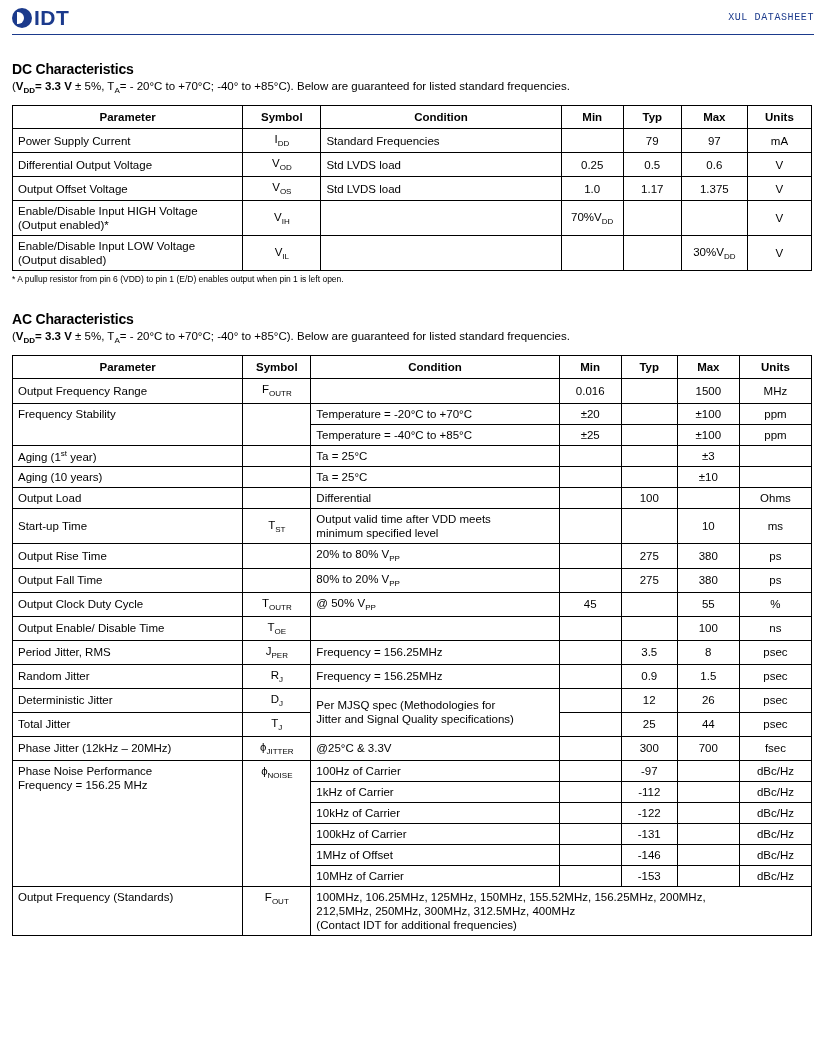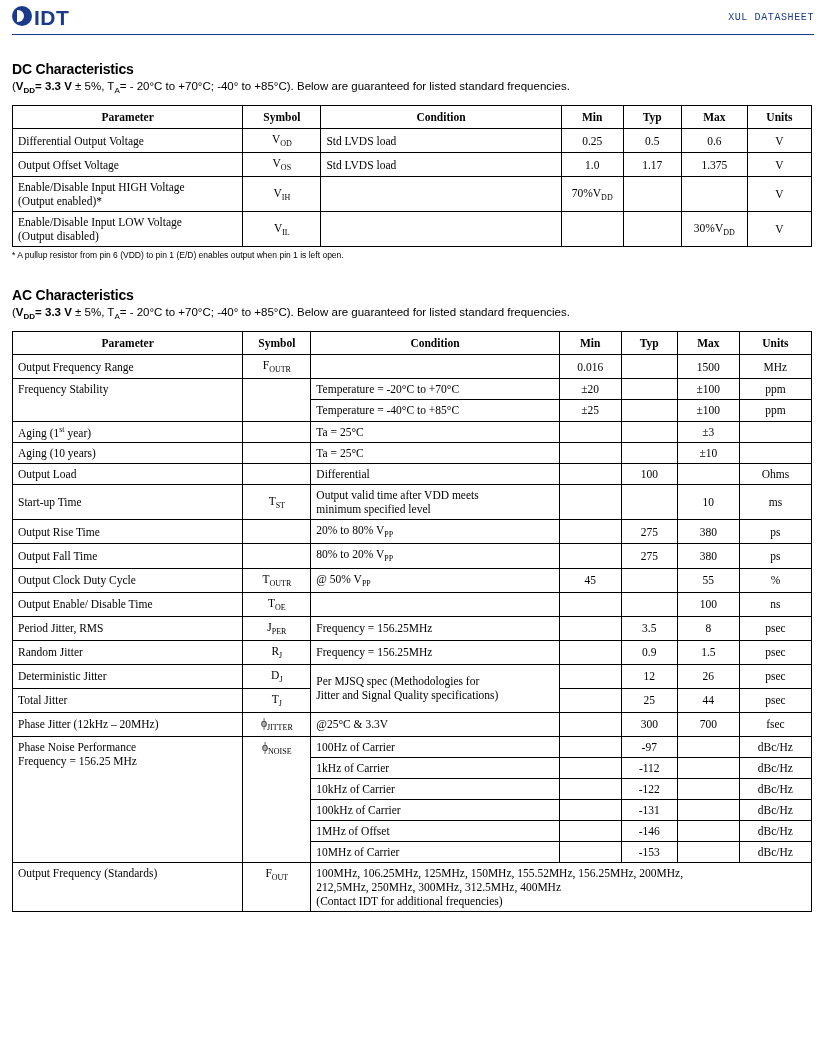--- a/index.html
+++ b/index.html
@@ -24,21 +24,21 @@
   
   .header {
     display: flex;
     align-items: flex-start;
     justify-content: space-between;
     padding-top: 6px;
     height: 26px;
   }
   .logo {
     display: flex;
-    align-items: flex-start;
+    align-items: center;
     background: #ffffff;
   }
   .logo-mark {
     width: 20px;
     height: 20px;
     border-radius: 50%;
     background: #1b3a8c;
     position: relative;
     margin-right: 2px;
   }
@@ -87,21 +87,20 @@
   .section-sub b { font-weight: bold; }
   sub { font-size: 8px; }
   sup { font-size: 8px; }
 
   
   table.spec {
     border-collapse: collapse;
     width: 800px;
     table-layout: fixed;
     font-size: 11.5px;
-    font-family: Liberation Serif, serif;
   }
   table.spec th, table.spec td {
     border: 1px solid #000000;
     padding: 3px 5px;
     vertical-align: middle;
     line-height: 1.22;
   }
   table.spec th {
     font-weight: bold;
     text-align: center;
@@ -158,20 +157,29 @@
         <th>Symbol</th>
         <th>Condition</th>
         <th>Min</th>
         <th>Typ</th>
         <th>Max</th>
         <th>Units</th>
       </tr>
     </thead>
     <tbody>
       <tr>
+        <td class="l">Power Supply Current</td>
+        <td class="c">I<sub>DD</sub></td>
+        <td class="l">Standard Frequencies</td>
+        <td class="c"></td>
+        <td class="c">79</td>
+        <td class="c">97</td>
+        <td class="c">mA</td>
+      </tr>
+      <tr>
         <td class="l">Differential Output Voltage</td>
         <td class="c">V<sub>OD</sub></td>
         <td class="l">Std LVDS load</td>
         <td class="c">0.25</td>
         <td class="c">0.5</td>
         <td class="c">0.6</td>
         <td class="c">V</td>
       </tr>
       <tr>
         <td class="l">Output Offset Voltage</td>

